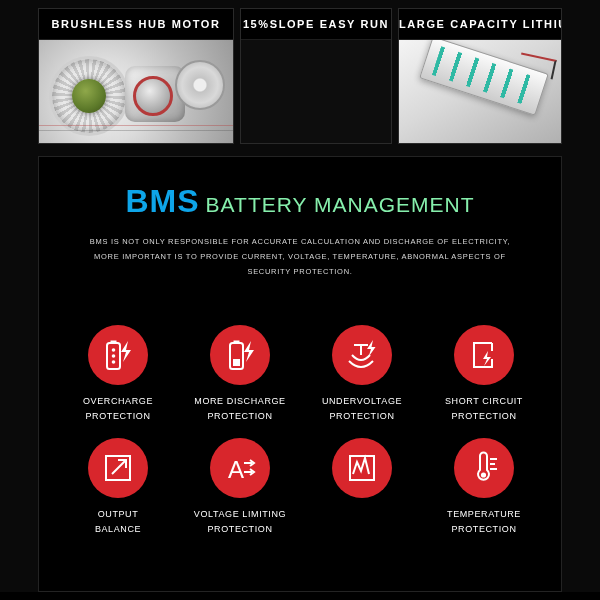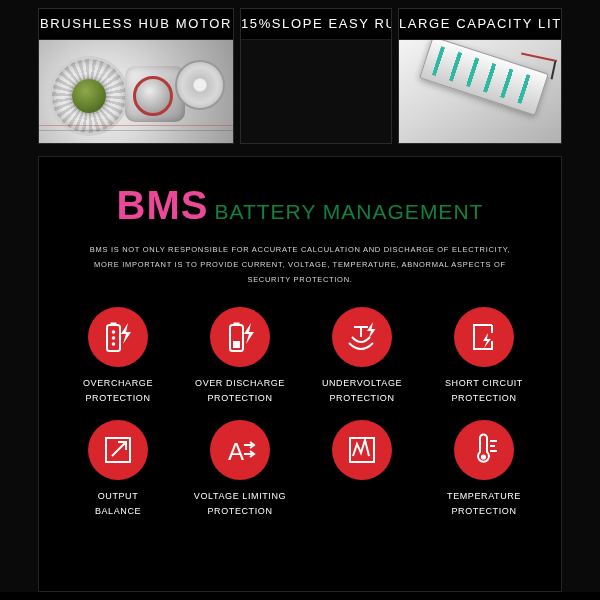--- a/index.html
+++ b/index.html
@@ -40,26 +40,27 @@
   }
   .feat.f1 { width: 196px; }
   .feat.f2 { width: 152px; }
   .feat.f3 { width: 164px; }
 
   .feat-title {
     height: 30px;
     line-height: 30px;
     text-align: center;
     color: #ffffff;
-    font-size: 13px;
+    font-size: 11px;
     letter-spacing: 1.6px;
     background: #000;
     border-bottom: 1px solid #1e1e1e;
     white-space: nowrap;
     overflow: hidden;
+    font-weight: bold;
   }
   .feat-img {
     position: relative;
     height: 104px;
     overflow: hidden;
   }
 
   
   .img1 {
     background:
@@ -190,48 +191,48 @@
     background: #000;
     border: 1px solid #232323;
     box-sizing: border-box;
   }
   .bms-title {
     text-align: center;
     margin-top: 26px;
     white-space: nowrap;
   }
   .bms-title .big {
-    color: #ec4899;
-    font-size: 40px;
+    color: #0ea5e9;
+    font-size: 32px;
     font-weight: bold;
     letter-spacing: 1px;
     vertical-align: baseline;
   }
   .bms-title .sub {
-    color: #15803d;
+    color: #86efac;
     font-size: 21px;
     letter-spacing: 1px;
     margin-left: 6px;
     vertical-align: baseline;
   }
   .bms-desc {
     margin: 14px auto 12px;
     width: 440px;
     text-align: center;
     color: #d8d8d8;
     font-size: 7.5px;
     letter-spacing: .7px;
     line-height: 15px;
   }
 
   
   .grid {
     position: absolute;
     left: 18px;
-    top: 150px;
+    top: 168px;
     width: 488px;
     display: flex;
     flex-wrap: wrap;
   }
   .cell {
     width: 122px;
     text-align: center;
     margin-bottom: 14px;
   }
   .circle {
@@ -320,21 +321,21 @@
 
       <div class="cell">
         <div class="circle">
           <svg width="60" height="60" viewBox="0 0 60 60">
             <rect x="20" y="18" width="13" height="26" rx="2.5" fill="none" stroke="#fff" stroke-width="2"></rect>
             <rect x="23.5" y="15.5" width="6" height="3" fill="#fff"></rect>
             <rect x="23" y="34" width="7" height="7" fill="#fff"></rect>
             <path d="M41 16 l-7 11 h5 l-3 10 8 -12 h-5 z" fill="#fff"></path>
           </svg>
         </div>
-        <div class="cell-label">OVER DISCHARGE
+        <div class="cell-label">MORE DISCHARGE
 PROTECTION</div>
       </div>
 
       <div class="cell">
         <div class="circle">
           <svg width="60" height="60" viewBox="0 0 60 60">
             <path d="M22 20 h14 M29 20 v10" stroke="#fff" stroke-width="2" fill="none"></path>
             <path d="M20 30 q9 10 18 0" stroke="#fff" stroke-width="2" fill="none"></path>
             <path d="M17 36 q12 12 24 0" stroke="#fff" stroke-width="2" fill="none"></path>
             <path d="M41 15 l-6 9 h4 l-2.5 8 7 -10 h-4 z" fill="#fff"></path>

